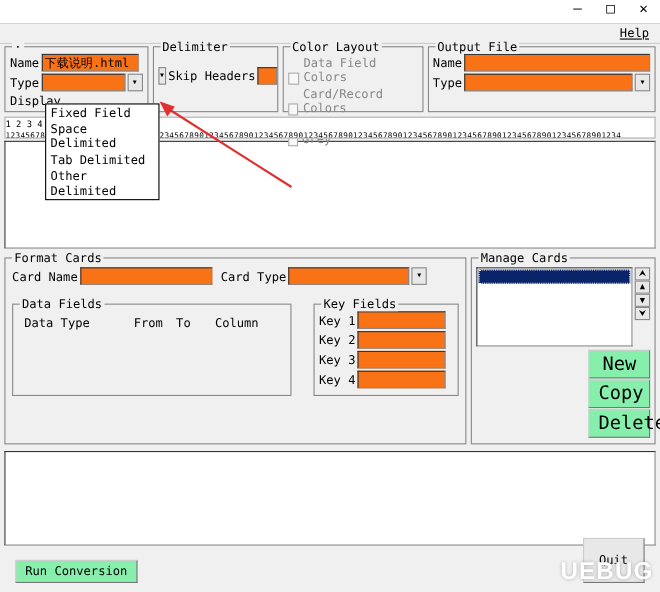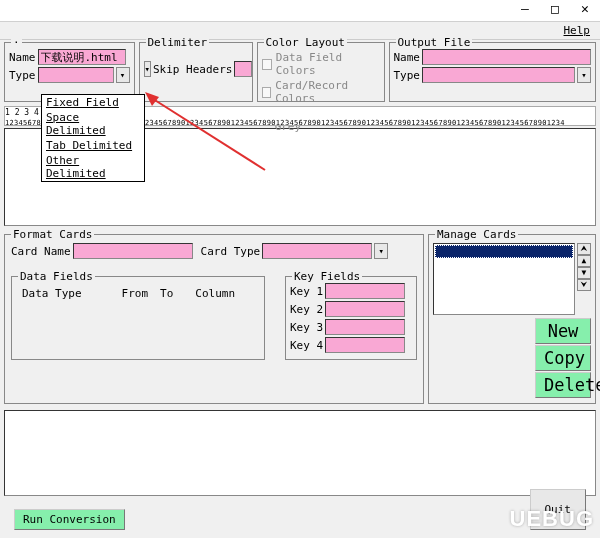--- a/index.html
+++ b/index.html
@@ -33,35 +33,35 @@
   border: 1px solid #888; padding: 6px 4px 4px; position: relative;
   background: #f0f0f0;
 }
 .panel-title {
   position: absolute; top: -7px; left: 6px;
   background: #f0f0f0; padding: 0 2px;
 }
 .field-row { display: flex; align-items: center; margin-bottom: 2px; gap: 2px; }
 .field-row label { white-space: nowrap; }
 input[type=text] {
-  border: 1px inset #888; background: #f9a8d4; height: 16px;
+  border: 1px inset #888; background: #f97316; height: 16px;
   font-family: inherit; font-size: 11px; padding: 0 2px;
 }
 .combo-btn {
   width: 14px; height: 16px; border: 1px solid #888;
   background: #e8e8e8; font-size: 9px; text-align: center; line-height: 14px;
   cursor: pointer;
 }
 .checkbox {
-  display: flex; align-items: center; gap: 4px; color: #888; margin: 2px 0;
+  display: flex; align-items: flex-end; gap: 4px; color: #888; margin: 2px 0;
 }
 .checkbox .box { width: 11px; height: 11px; border: 1px solid #aaa; background: #f8f8f8; }
 .dropdown {
   position: absolute; top: 94px; left: 41px; z-index: 100;
-  border: 1px solid #000; background: #fff; width: 104px; text-decoration: underline;
+  border: 1px solid #000; background: #fff; width: 104px;
 }
 .dropdown div { padding: 1px 4px; cursor: pointer; }
 .ruler {
   height: 20px; background: #fff; border: 1px solid #aaa;
   margin: 2px 4px; font-size: 8px; overflow: hidden;
   position: relative; white-space: nowrap; line-height: 10px;
   padding-top: 1px;
 }
 .ruler-top { font-size: 8px; letter-spacing: 0; }
 .ruler-bottom { font-size: 7px; letter-spacing: 0.3px; }
@@ -131,20 +131,23 @@
   <div class="panel" style="width:134px; height:60px;">
     <div class="panel-title">·</div>
     <div class="field-row">
       <label>Name</label>
       <input type="text" style="width: 88px;" value="下载说明.html">
     </div>
     <div class="field-row">
       <label>Type</label>
       <input type="text" style="width: 76px;">
       <span class="combo-btn">▾</span>
+    </div>
+    <div class="field-row">
+      <label>Display</label>
     </div>
   </div>
 
   <div class="panel" style="width:114px; height:60px; padding-top:18px;">
     <div class="panel-title">Delimiter</div>
     <div class="field-row">
       <span class="combo-btn">▾</span>
       <label>Skip Headers</label>
       <input type="text" style="width: 18px;">
     </div>

